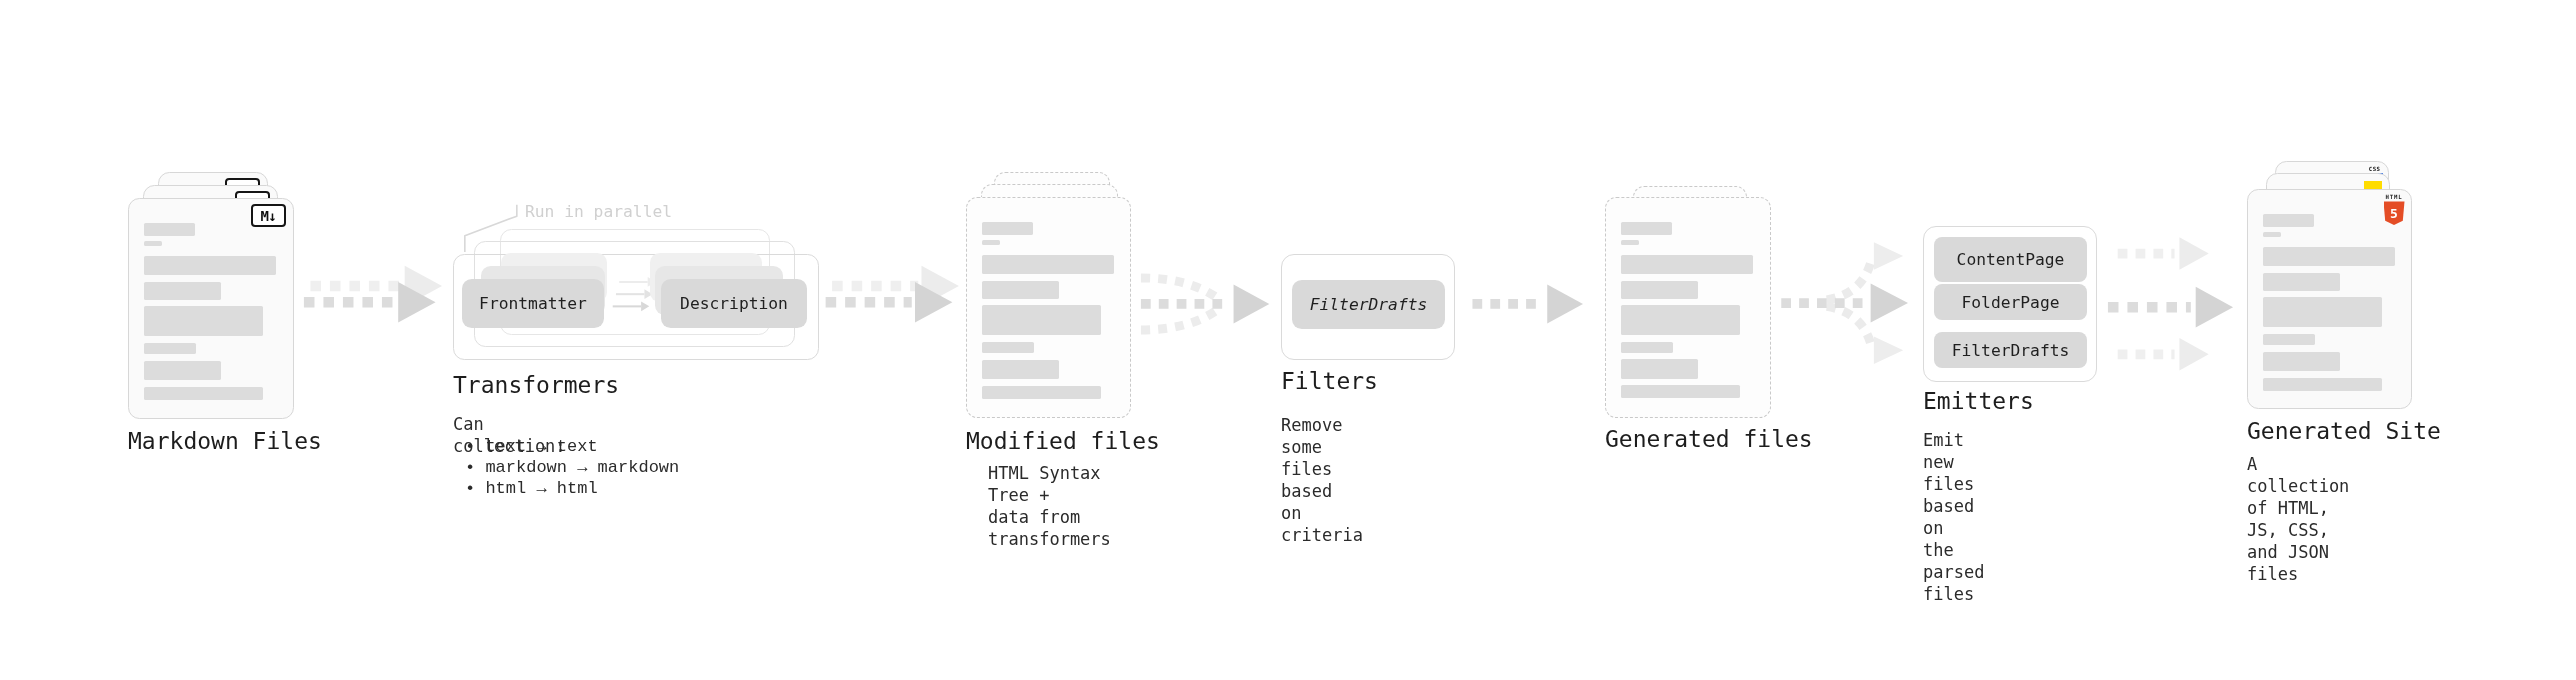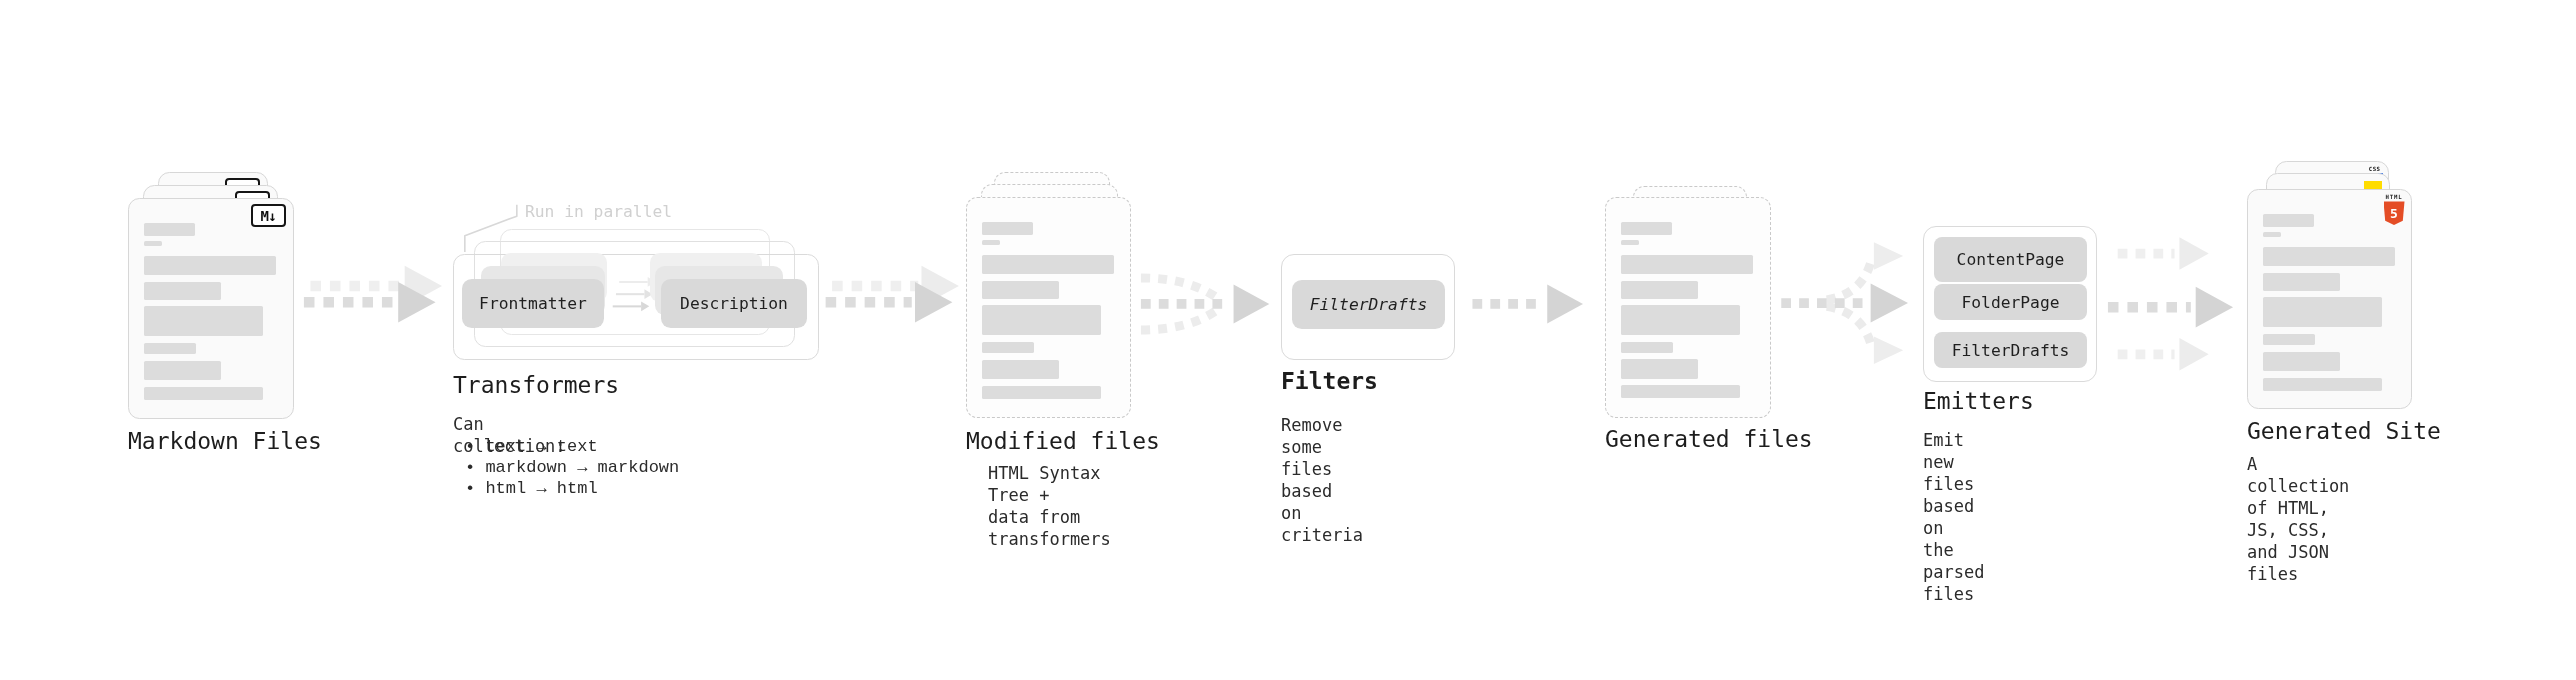--- a/index.html
+++ b/index.html
@@ -186,21 +186,21 @@
       </div>
     </div>
     <div class="title" style="left:966px;top:427px;">Modified files</div>
     <div class="sub" style="left:948px;top:462px;margin-left:40px;">HTML Syntax Tree +
 data from transformers</div>
   </div>
 
   <div class="layer">
     <div class="box" style="left:1281px;top:254px;width:174px;height:106px;border-radius:13px;"></div>
     <div class="pill" style="left:1292px;top:280px;width:153px;height:49px;font-style:italic;">FilterDrafts</div>
-    <div class="title" style="left:1281px;top:367px;font-weight:bold;">Filters</div>
+    <div class="title" style="left:1281px;top:367px;">Filters</div>
     <div class="sub" style="left:1281px;top:414px;">Remove some files based
 on criteria</div>
   </div>
 
   <div class="layer">
     <div class="stack" style="left:1605px;top:186px;">
       <div class="card dashed" style="left:28.4px;top:0;width:114px;height:221px;"></div>
       <div class="card dashed" style="left:0;top:10.6px;width:166px;height:221px;">
         <div class="bars">
             <div class="bar" style="width: 51px; height: 13px; margin-top: 24.4px;"></div>

